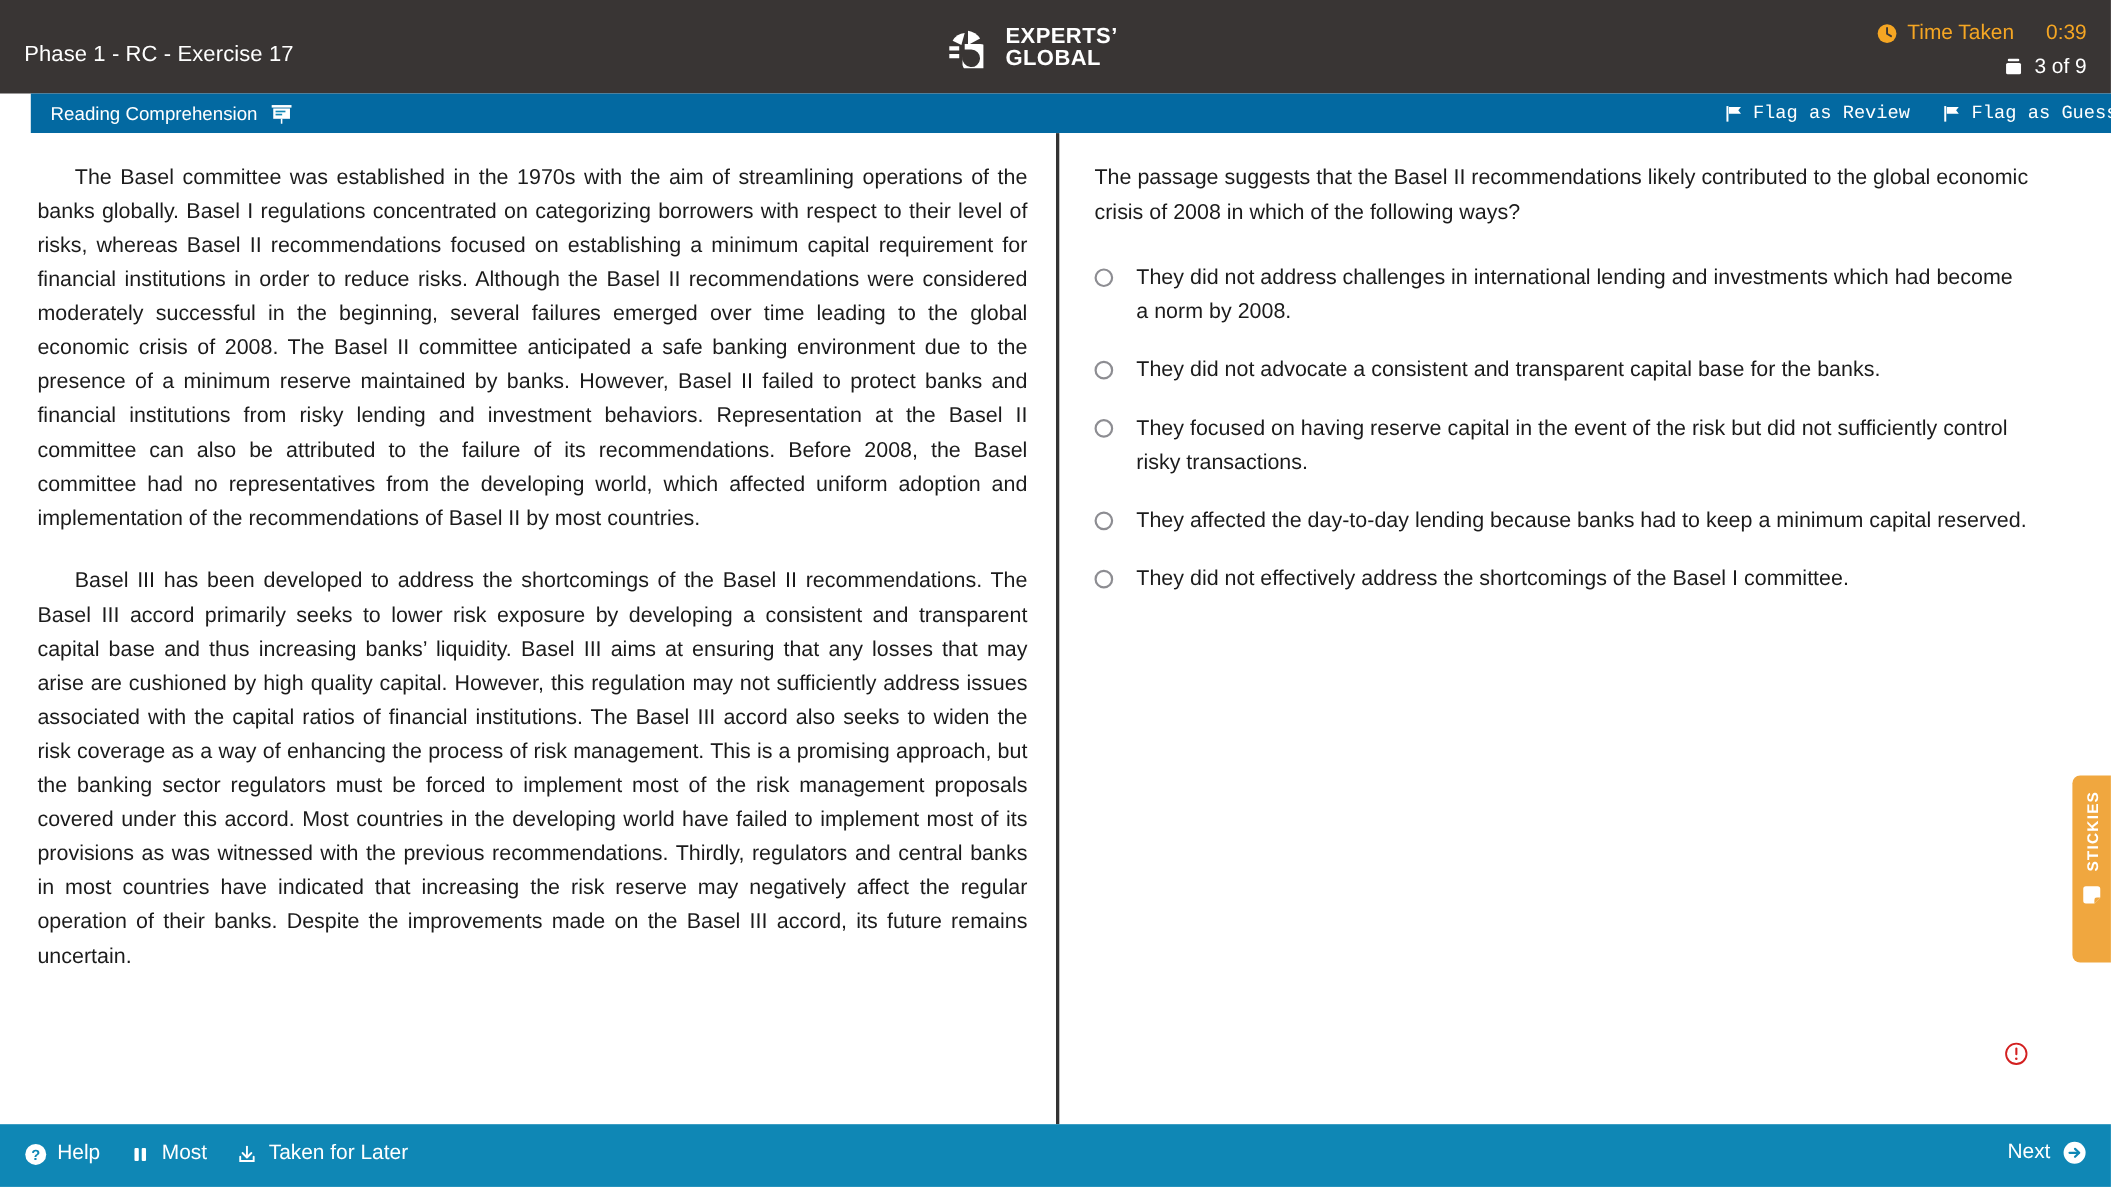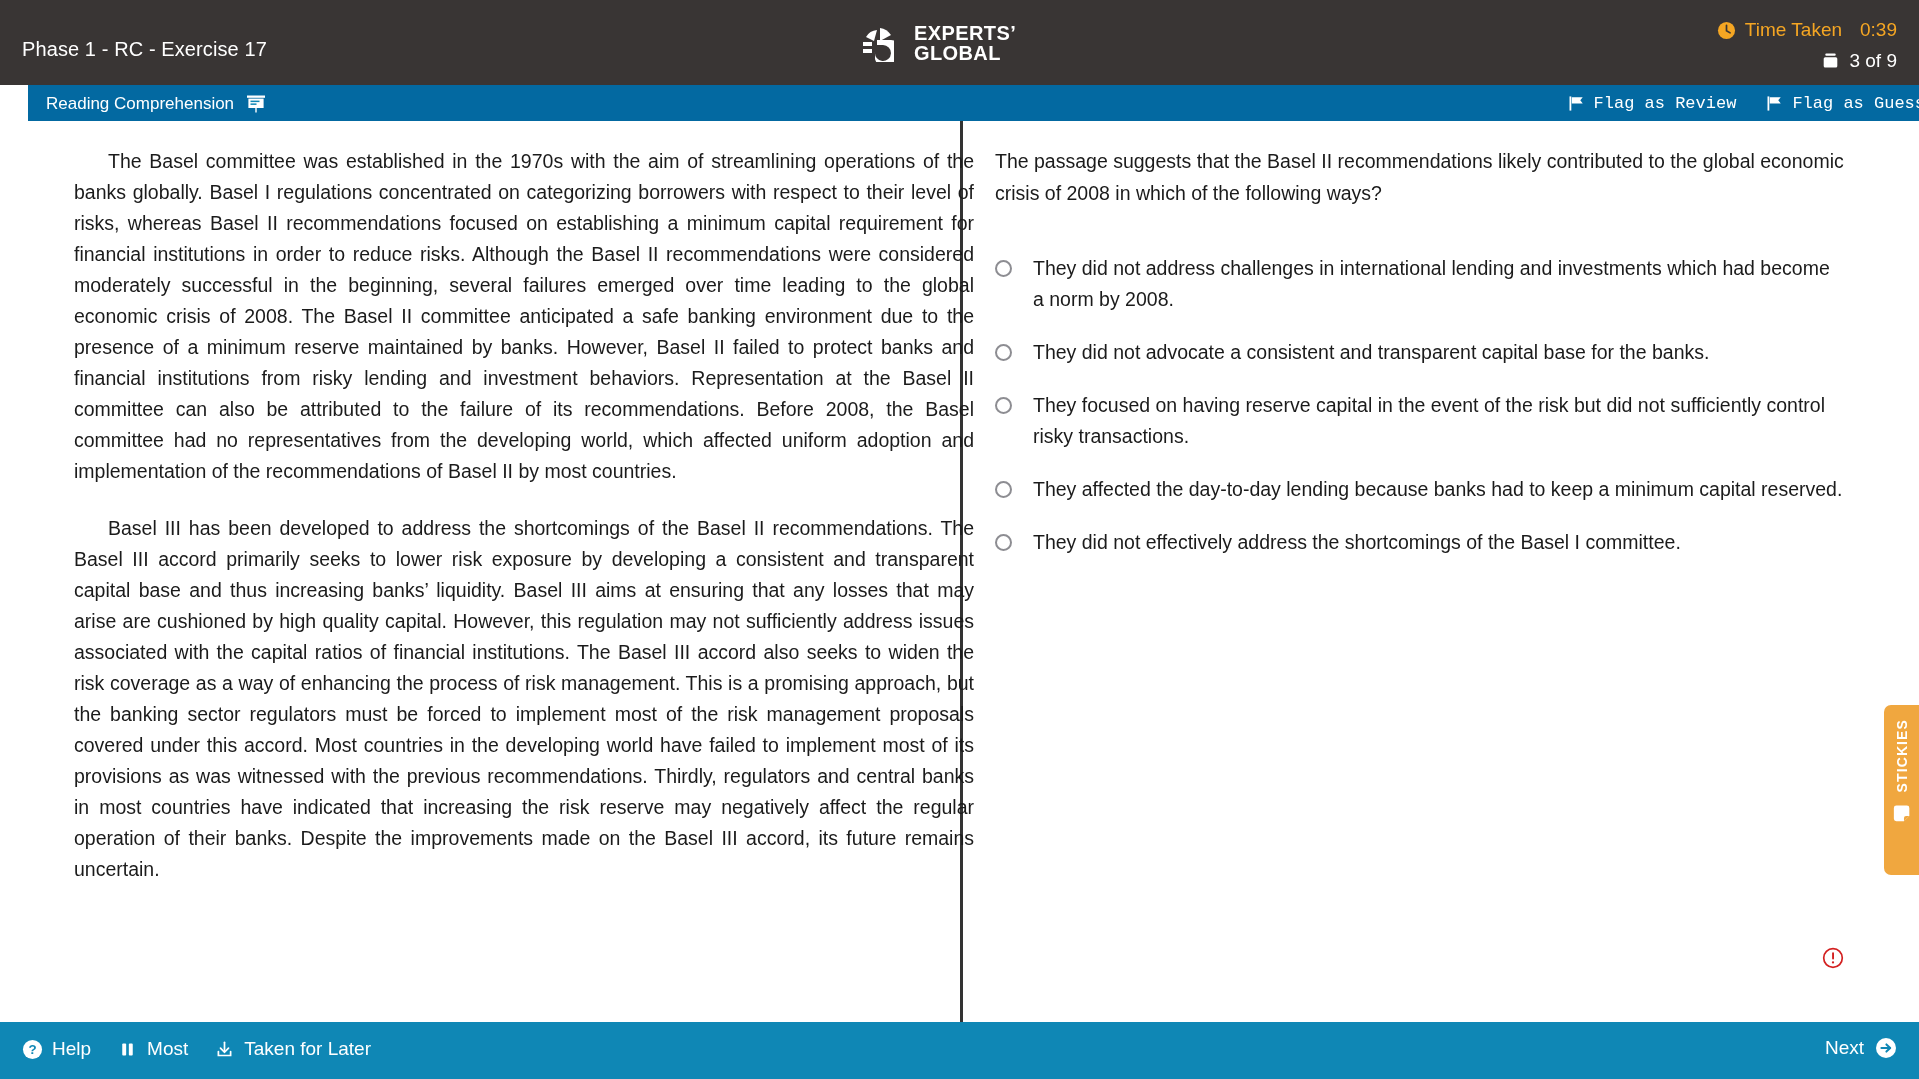--- a/index.html
+++ b/index.html
@@ -28,21 +28,21 @@
   .logo-text { display:flex; flex-direction:column; line-height:0.99; }
   .logo-text span {
     font-size:20px; font-weight:bold; color:#ffffff; letter-spacing:.4px;
   }
   .timer-row {
     position:absolute; right:22px; top:19px;
     display:flex; align-items:center; gap:9px;
     color:#f5a623; font-size:19px; white-space:nowrap;
   }
   .clock-icon { width:19px; height:19px; flex:none; display:block; }
-  .timer-value { color:#f5a623; font-size:19px; margin-left:9px; }
+  .timer-value { color:#f5a623; font-size:19px; margin-left:20px; }
   .count-row {
     position:absolute; right:22px; top:50px;
     display:flex; align-items:center; gap:10px;
     color:#ffffff; font-size:19px; white-space:nowrap;
   }
   .stack-icon { width:17px; height:18px; flex:none; display:block; }
 
   
   .sectionbar {
     position:absolute; top:85px; left:0; width:1919px; height:36px;
@@ -66,31 +66,31 @@
   .content {
     position:absolute; top:121px; left:0; width:1919px; height:901px;
     background:#ffffff;
   }
   .divider {
     position:absolute; left:960px; top:0; width:3px; height:901px;
     background:#333333;
   }
   .passage {
     position:absolute; left:34px; top:25px; width:900px;
-    font-size:19.5px; line-height:31px; color:#1b1b1b; text-align:justify;margin-left:40px;
+    font-size:19.5px; line-height:31px; color:#1b1b1b; text-align:justify;
   }
   .passage p { text-indent:34px; margin-bottom:26px; }
 
   .question-pane {
     position:absolute; left:995px; top:24px; width:870px;
   }
   .question-text {
     font-size:19.5px; line-height:32px; color:#1b1b1b;
   }
-  .options { margin-top:44px; }
+  .options { margin-top:28px; }
   .option {
     display:flex; align-items:flex-start; gap:21px;
     margin-bottom:22px; cursor:pointer;
   }
   .radio {
     width:17px; height:17px; border-radius:50%;
     border:2px solid #8d8d92; background:#ffffff;
     flex:none; margin-top:7px;
   }
   .option-label {

